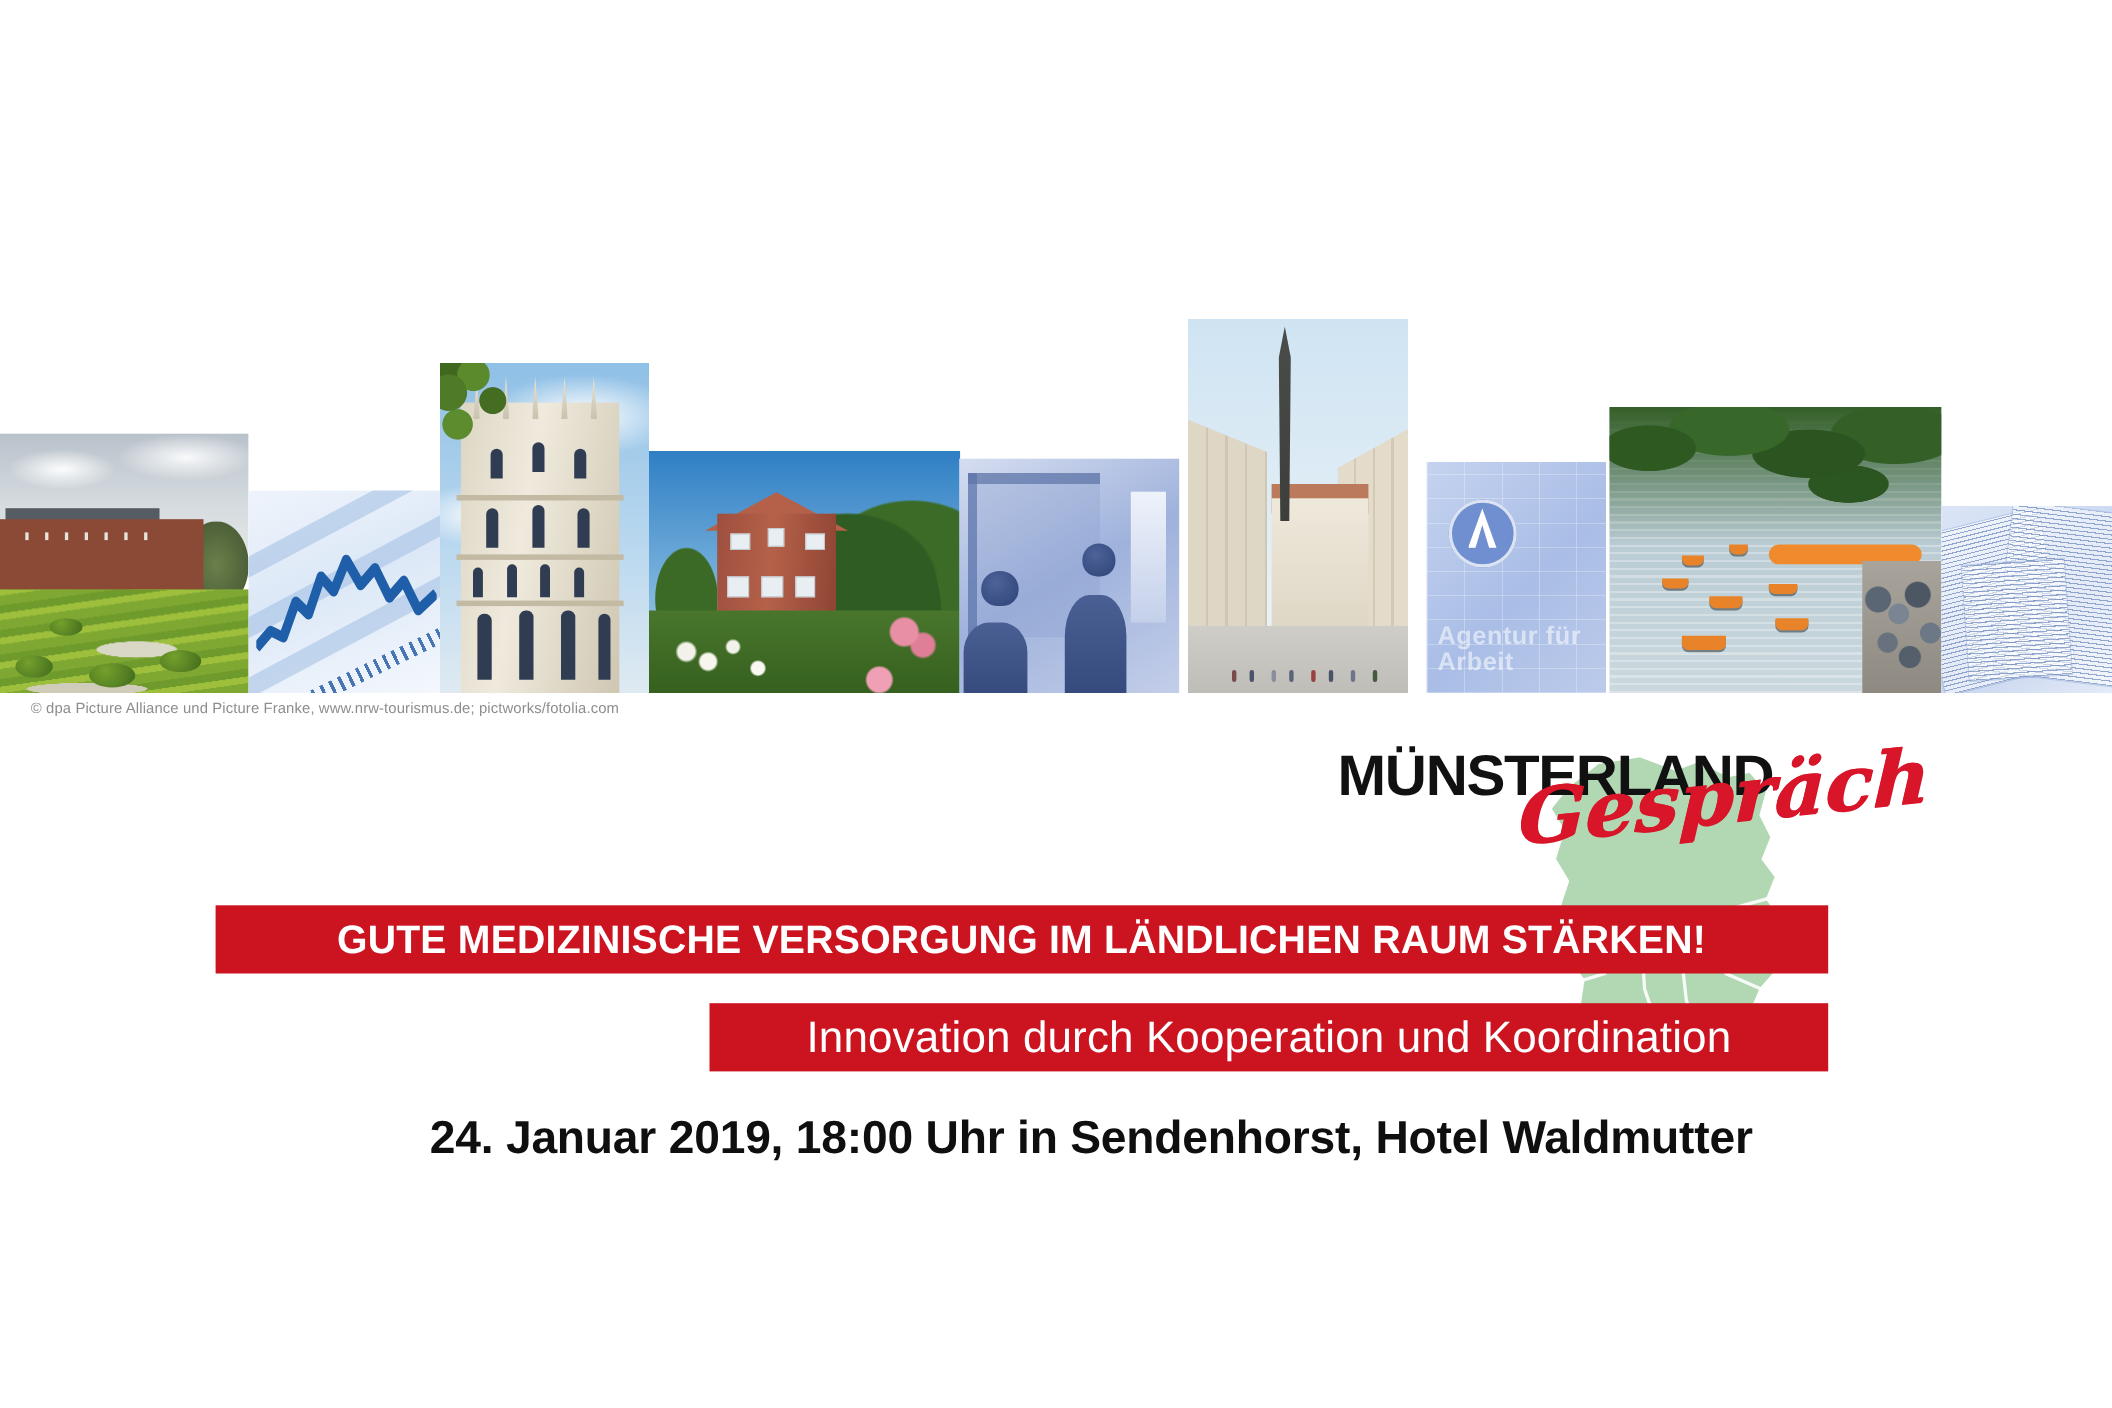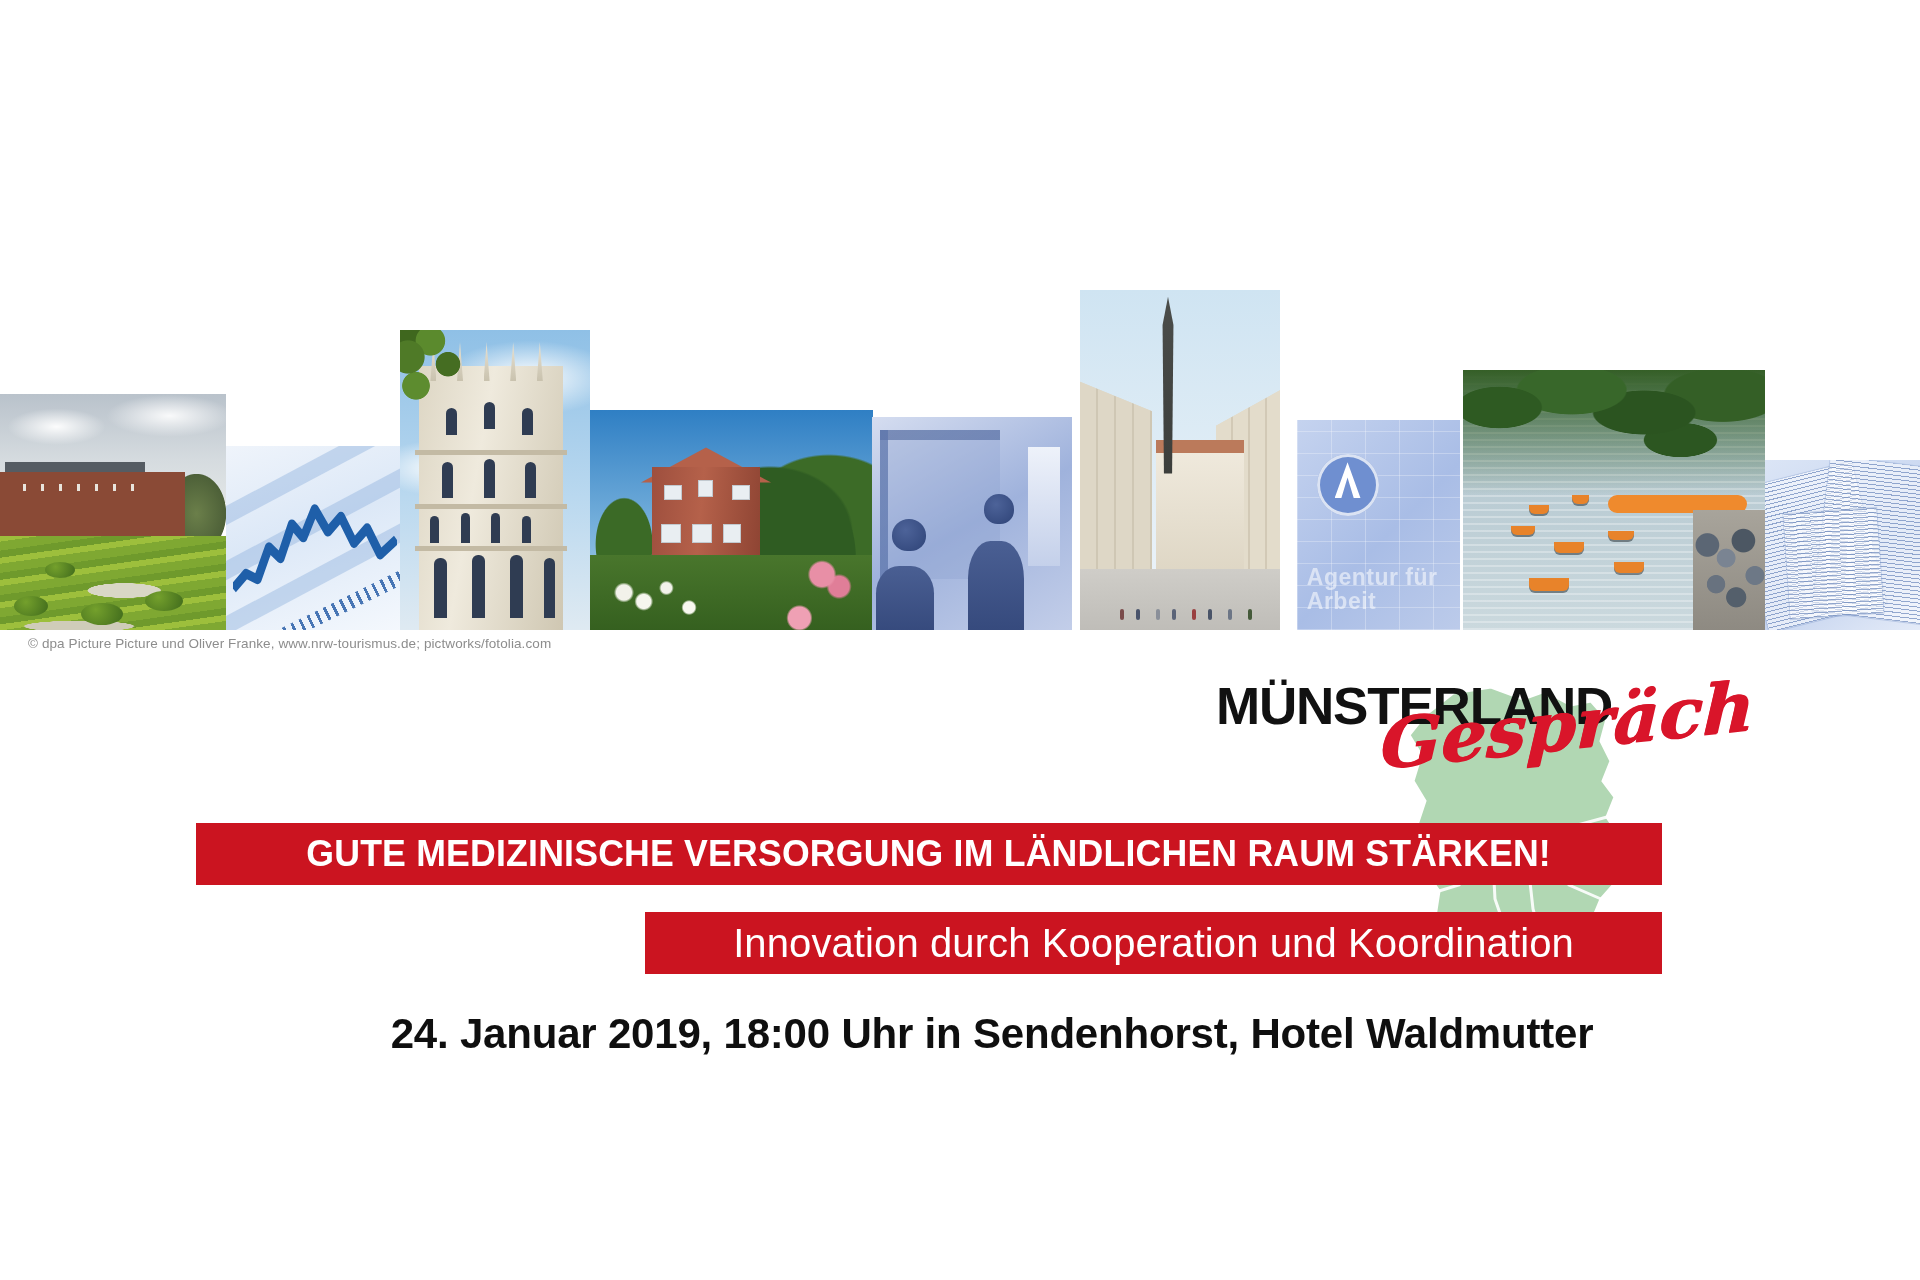--- a/index.html
+++ b/index.html
@@ -587,21 +587,21 @@
                L40,232 L44,206 L30,186 L36,160 L22,140 L30,116 L18,96 L26,70
                L14,50 L30,30 Z" fill="#a9d3ab" stroke="#ffffff" stroke-width="3" opacity="0.9"></path>
       <path d="M22,140 L60,148 L96,140 L130,152 L168,144 L212,132" fill="none" stroke="#ffffff" stroke-width="3" opacity="0.9"></path>
       <path d="M60,148 L64,200 L44,206" fill="none" stroke="#ffffff" stroke-width="3" opacity="0.9"></path>
       <path d="M96,140 L100,214 L120,272" fill="none" stroke="#ffffff" stroke-width="3" opacity="0.9"></path>
       <path d="M130,152 L138,224 L150,266" fill="none" stroke="#ffffff" stroke-width="3" opacity="0.9"></path>
       <path d="M168,144 L174,200 L206,214" fill="none" stroke="#ffffff" stroke-width="3" opacity="0.9"></path>
     </svg>
   </div>
 
-  <div id="copyright">©  dpa Picture Picture und Oliver Franke, www.nrw-tourismus.de; pictworks/fotolia.com</div>
+  <div id="copyright">©  dpa Picture Alliance und Picture Franke, www.nrw-tourismus.de; pictworks/fotolia.com</div>
 
   <div id="logo">
     <div class="wordmark">MÜNSTERLAND</div>
     <div class="script">Gespräch</div>
   </div>
 
   <div id="subtitle-banner">
     <span class="t">Innovation durch Kooperation und Koordination</span>
   </div>
 

